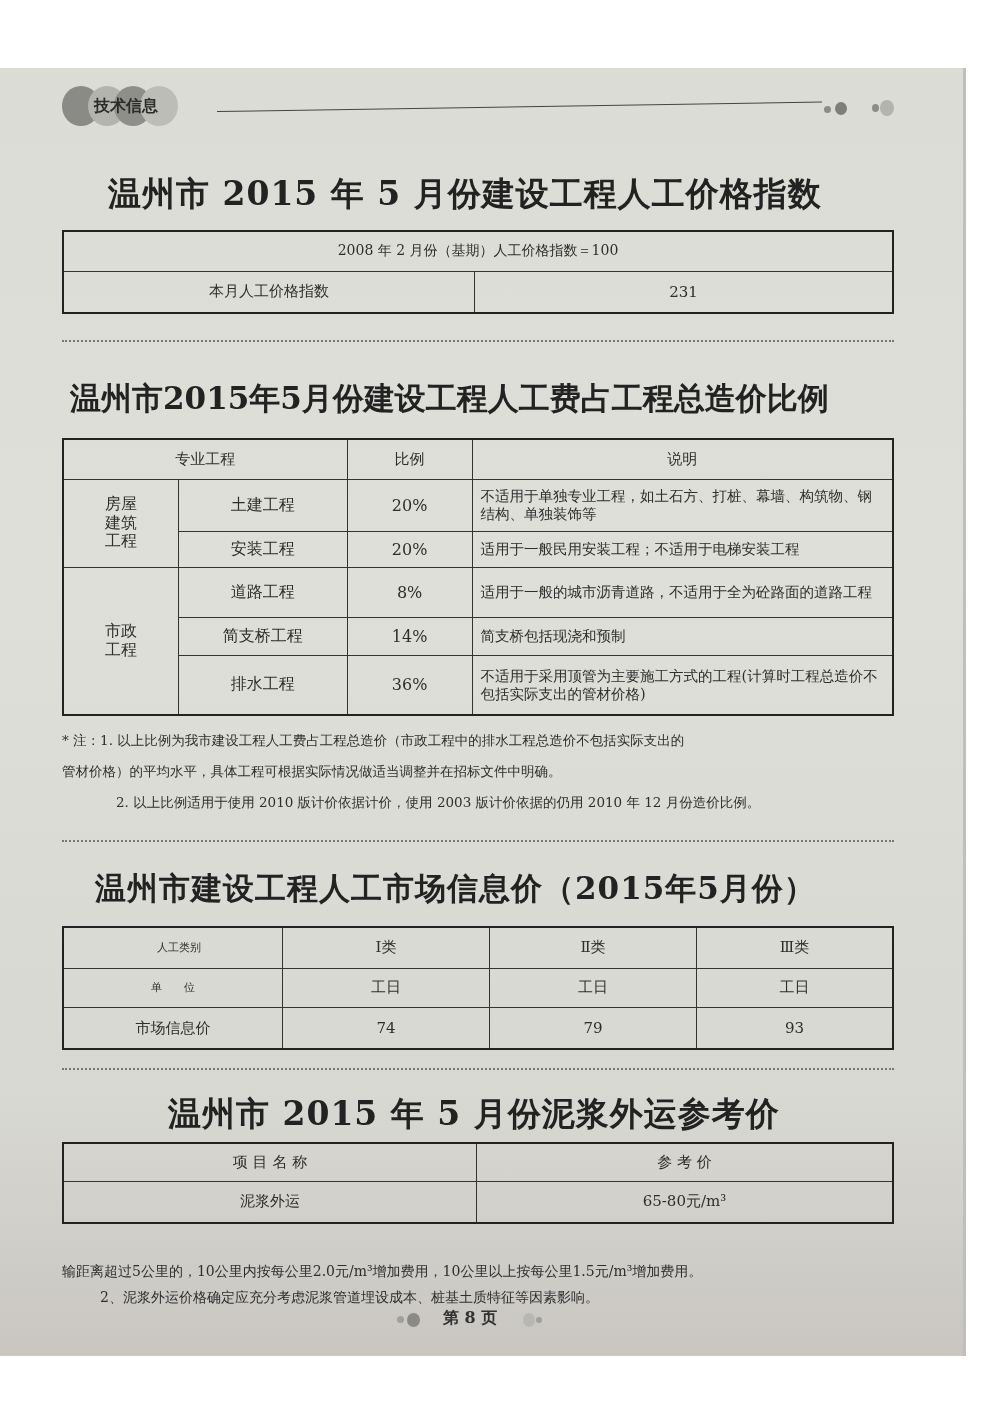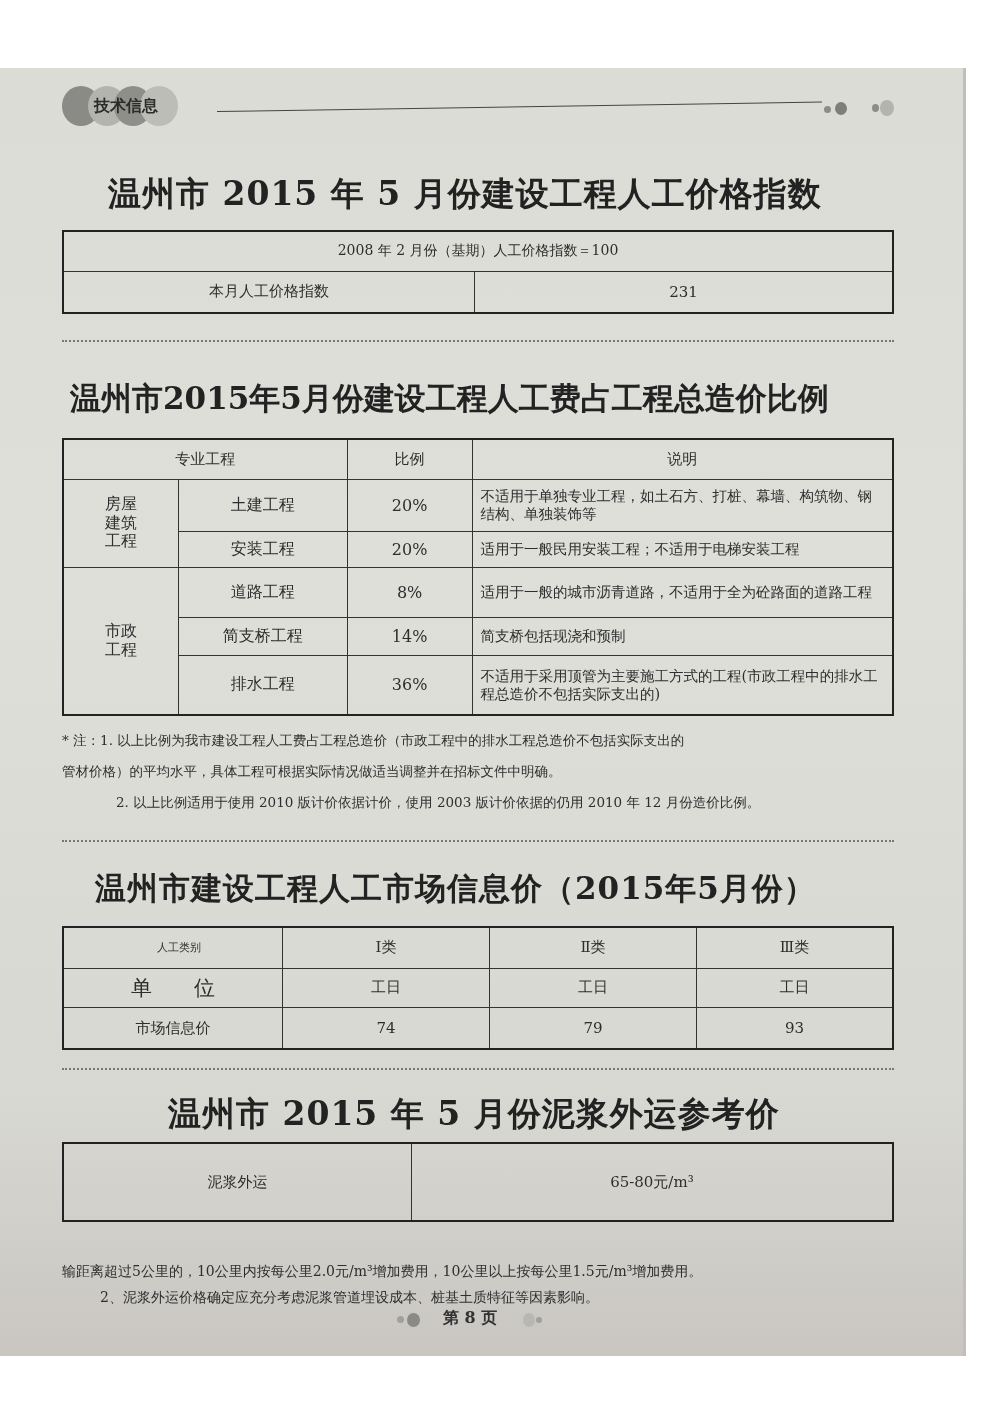--- a/index.html
+++ b/index.html
@@ -106,60 +106,64 @@
       <td class="desc">适用于一般的城市沥青道路，不适用于全为砼路面的道路工程</td>
     </tr>
     <tr style="height:38px;padding-left:8px;">
       <td style="font-size:16px;">简支桥工程</td>
       <td style="font-size:16px;">14%</td>
       <td class="desc">简支桥包括现浇和预制</td>
     </tr>
     <tr style="height:60px;border-radius:15px;">
       <td style="font-size:16px;">排水工程</td>
       <td style="font-size:16px;">36%</td>
-      <td class="desc">不适用于采用顶管为主要施工方式的工程(市政工程中的排水工程总造价不包括实际支出的)</td>
+      <td class="desc">不适用于采用顶管为主要施工方式的工程(计算时工程总造价不包括实际支出的管材价格)</td>
     </tr>
   </tbody>
     </table>
 
   <div class="note" style="left:62px;top:666px;">* 注：1. 以上比例为我市建设工程人工费占工程总造价（市政工程中的排水工程总造价不包括实际支出的</div>
   <div class="note" style="left:62px;top:697px;">管材价格）的平均水平，具体工程可根据实际情况做适当调整并在招标文件中明确。</div>
   <div class="note" style="left:116px;top:728px;">2. 以上比例适用于使用 2010 版计价依据计价，使用 2003 版计价依据的仍用 2010 年 12 月份造价比例。</div>
 
   <div class="dotted" style="top:772px;"></div>
 
   <h1 class="title" style="left:95px;top:800px;font-size:31px;letter-spacing:1px;">温州市建设工程人工市场信息价（2015年5月份）</h1>
   <table class="outer" style="left:62px;top:858px;width:832px;height:124px;">
     <tbody>
         <tr style="height:40px;">
       <td style="width:206px;font-size:11px;padding-left:12px;">人工类别</td>
       <td style="width:206px;font-size:15px;">Ⅰ类</td>
       <td style="width:206px;font-size:15px;">Ⅱ类</td>
       <td style="font-size:15px;">Ⅲ类</td>
     </tr>
     <tr style="height:38px;">
-      <td style="font-size:21px;">单　　位</td>
+      <td style="font-size:11px;">单　　位</td>
       <td style="font-size:15px;">工日</td>
       <td style="font-size:15px;">工日</td>
       <td style="font-size:15px;">工日</td>
     </tr>
     <tr style="height:40px;">
       <td style="font-size:15px;">市场信息价</td>
       <td style="font-size:15px;">74</td>
       <td style="font-size:15px;">79</td>
       <td style="font-size:15px;">93</td>
     </tr>
   </tbody>
     </table>
 
   <div class="dotted" style="top:1000px;"></div>
 
   <h1 class="title" style="left:168px;top:1024px;font-size:33px;letter-spacing:1px;">温州市 2015 年 5 月份泥浆外运参考价</h1>
   <table class="outer" style="left:62px;top:1074px;width:832px;height:80px;">
     <tbody>
+        <tr style="height:38px;">
+      <td style="width:412px;font-size:15px;">项 目 名 称</td>
+      <td style="font-size:15px;">参 考 价</td>
+    </tr>
     <tr style="height:42px;">
       <td style="font-size:15px;">泥浆外运</td>
       <td style="font-size:15px;">65-80元/m³</td>
     </tr>
   </tbody>
     </table>
 
   <div class="note" style="left:62px;top:1196px;font-size:14px;">输距离超过5公里的，10公里内按每公里2.0元/m³增加费用，10公里以上按每公里1.5元/m³增加费用。</div>
   <div class="note" style="left:100px;top:1222px;font-size:14px;">2、泥浆外运价格确定应充分考虑泥浆管道埋设成本、桩基土质特征等因素影响。</div>
 

